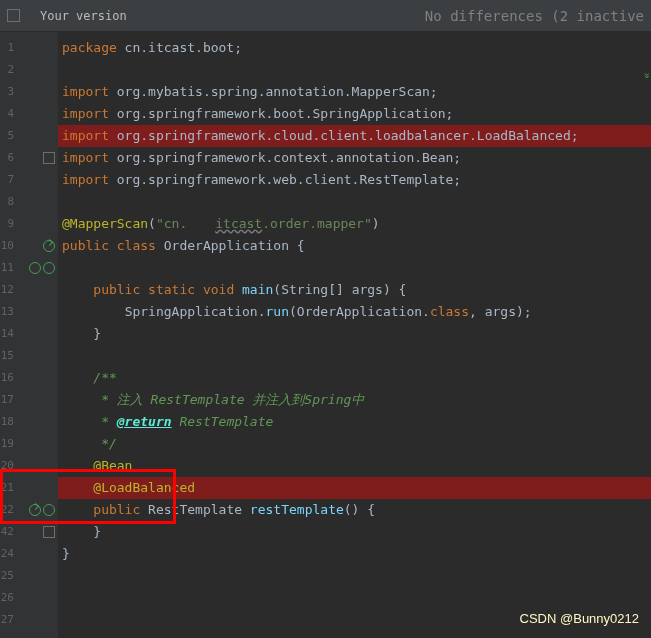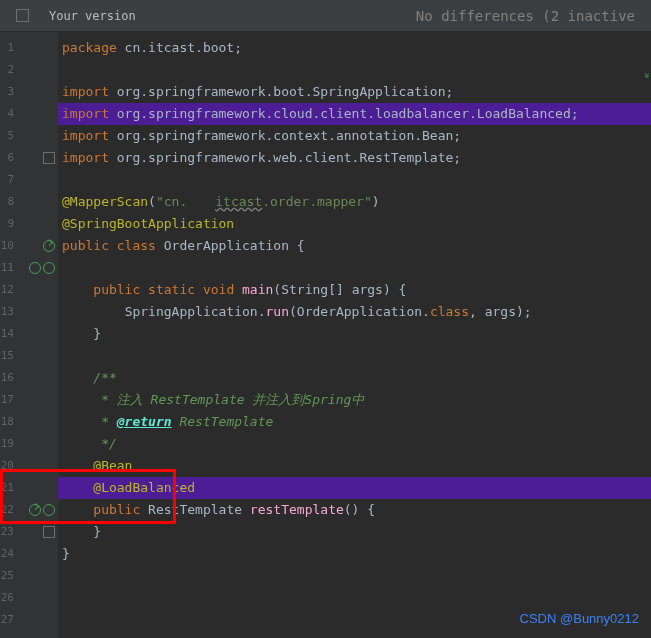--- a/index.html
+++ b/index.html
@@ -11,21 +11,21 @@
     width: 651px;
     height: 638px;
     overflow: hidden;
     position: relative;
   }
   .header {
     height: 32px;
     background: #3c3f41;
     display: flex;
     align-items: center;
-    padding: 0 16px;
+    padding: 0 7px;
     border-bottom: 1px solid #2b2b2b;
   }
   .checkbox {
     width: 13px;
     height: 13px;
     border: 1px solid #6e6e6e;
     background: transparent;
     margin-right: 20px;
   }
   .header-label {
@@ -98,28 +98,28 @@
     padding-top: 5px;
     padding-left: 4px;
     position: relative;
   }
   .code-line {
     height: 22px;
     line-height: 22px;
     white-space: pre;
   }
   .hl-change {
-    background: #4c1d95;
+    background: #7f1d1d;
     margin-left: -4px;
     padding-left: 4px;
     width: calc(100% + 4px);
   }
   .kw { color: #cc7832; margin-top: 46px; }
   .str { color: #6a8759; }
-  .fn { color: #f9a8d4; margin-top: 28px; }
+  .fn { color: #7dd3fc; margin-top: 28px; }
   .ann { color: #bbb529; }
   .doc { color: #629755; font-style: italic; }
   .doctag { color: #5eead4; font-weight: bold; text-decoration: underline;}
   .itcast { text-decoration: underline wavy #808080; margin-left: 28px; }
   .red-box {
     position: absolute;
     border: 3px solid #ff0000;
     pointer-events: none;
     left: 0px;
     top: 469px;
@@ -131,21 +131,21 @@
     right: 2px;
     top: 38px;
     color: #499c54;
     font-size: 10px;
     transform: rotate(-90deg);
   }
   .watermark {
     position: absolute;
     bottom: 12px;
     right: 12px;
-    color: #3b82f6;
+    color: #fef9c3;
     font-size: 13px;
     font-family: sans-serif;
   }
 </style>
 </head>
 <body>
 
 <div class="header">
   <div class="checkbox"></div>
   <span class="header-label">Your version</span>
@@ -169,21 +169,21 @@
     <div>13</div>
       <div>14</div>
       <div>15</div>
     <div>16</div>
       <div>17</div>
       <div>18</div>
     <div>19</div>
       <div>20</div>
       <div>21</div>
     <div>22</div>
-      <div>23</div>
+      <div>42</div>
       <div>24</div>
     <div>25</div>
       <div>26</div>
       <div>27</div>
   </div>
 
   <div class="gutter">
     <div class="gutter-row"></div>
       <div class="gutter-row"></div>
       <div class="gutter-row"></div>
@@ -221,27 +221,27 @@
       </div>
     <div class="gutter-row"></div>
       <div class="gutter-row"></div>
       <div class="gutter-row"></div>
       <div class="gutter-row"></div>
   </div>
 
   <div class="code">
     <div class="code-line"><span class="kw">package</span><span> cn.itcast.boot;</span></div>
     <div class="code-line"></div>
+    <div class="code-line"><span class="kw">import</span><span> org.mybatis.spring.annotation.MapperScan;</span></div>
     <div class="code-line"><span class="kw">import</span><span> org.springframework.boot.SpringApplication;</span></div>
     <div class="code-line hl-change"><span class="kw">import</span><span> org.springframework.cloud.client.loadbalancer.LoadBalanced;</span></div>
     <div class="code-line"><span class="kw">import</span><span> org.springframework.context.annotation.Bean;</span></div>
     <div class="code-line"><span class="kw">import</span><span> org.springframework.web.client.RestTemplate;</span></div>
     <div class="code-line"></div>
     <div class="code-line"><span class="ann">@MapperScan</span><span>(</span><span class="str">"cn.</span><span class="str itcast">itcast</span><span class="str">.order.mapper"</span><span>)</span></div>
-    <div class="code-line"><span class="ann">@SpringBootApplication</span></div>
     <div class="code-line"><span class="kw">public </span><span class="kw">class </span><span>OrderApplication </span><span>{</span></div>
     <div class="code-line"></div>
     <div class="code-line">    <span class="kw">public </span><span class="kw">static </span><span class="kw">void </span><span class="fn">main</span><span>(String[] </span><span>args</span><span>) {</span></div>
     <div class="code-line">        <span>SpringApplication.</span><span class="fn">run</span><span>(OrderApplication.</span><span class="kw">class</span><span>, </span><span>args</span><span>);</span></div>
     <div class="code-line">    <span>}</span></div>
     <div class="code-line"></div>
     <div class="code-line">    <span class="doc">/**</span></div>
     <div class="code-line">    <span class="doc"> * 注入 RestTemplate 并注入到Spring中</span></div>
     <div class="code-line">    <span class="doc"> * </span><span class="doc doctag">@return</span><span class="doc"> RestTemplate</span></div>
     <div class="code-line">    <span class="doc"> */</span></div>

